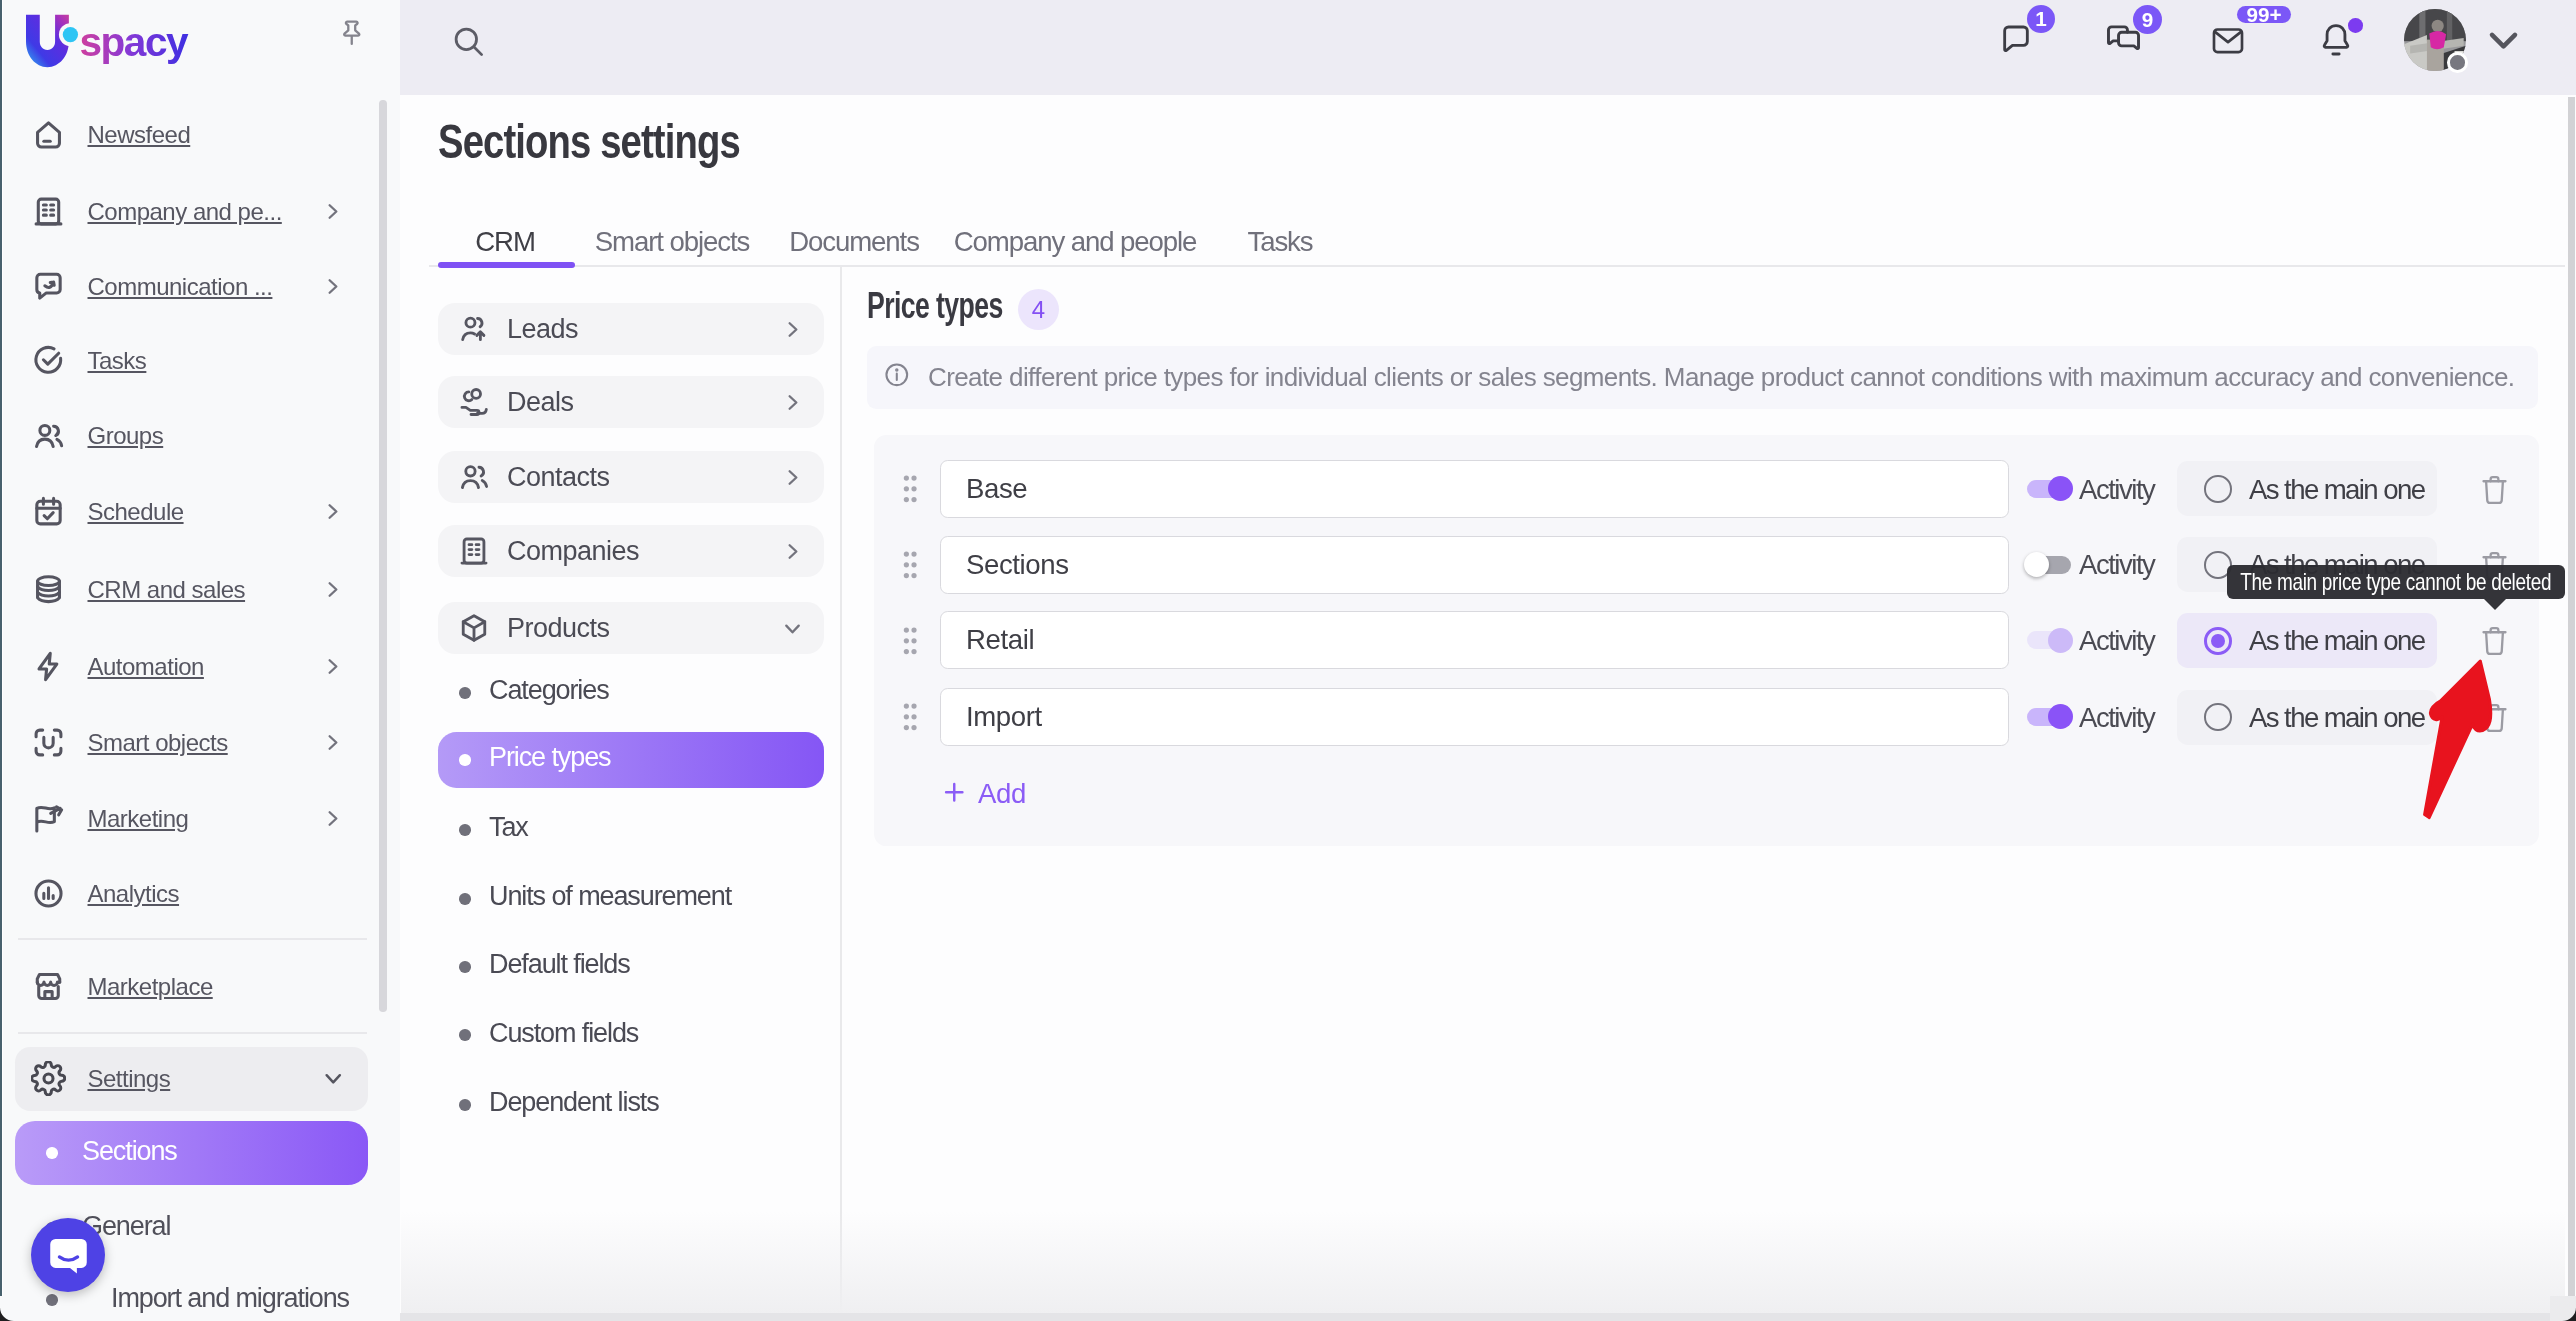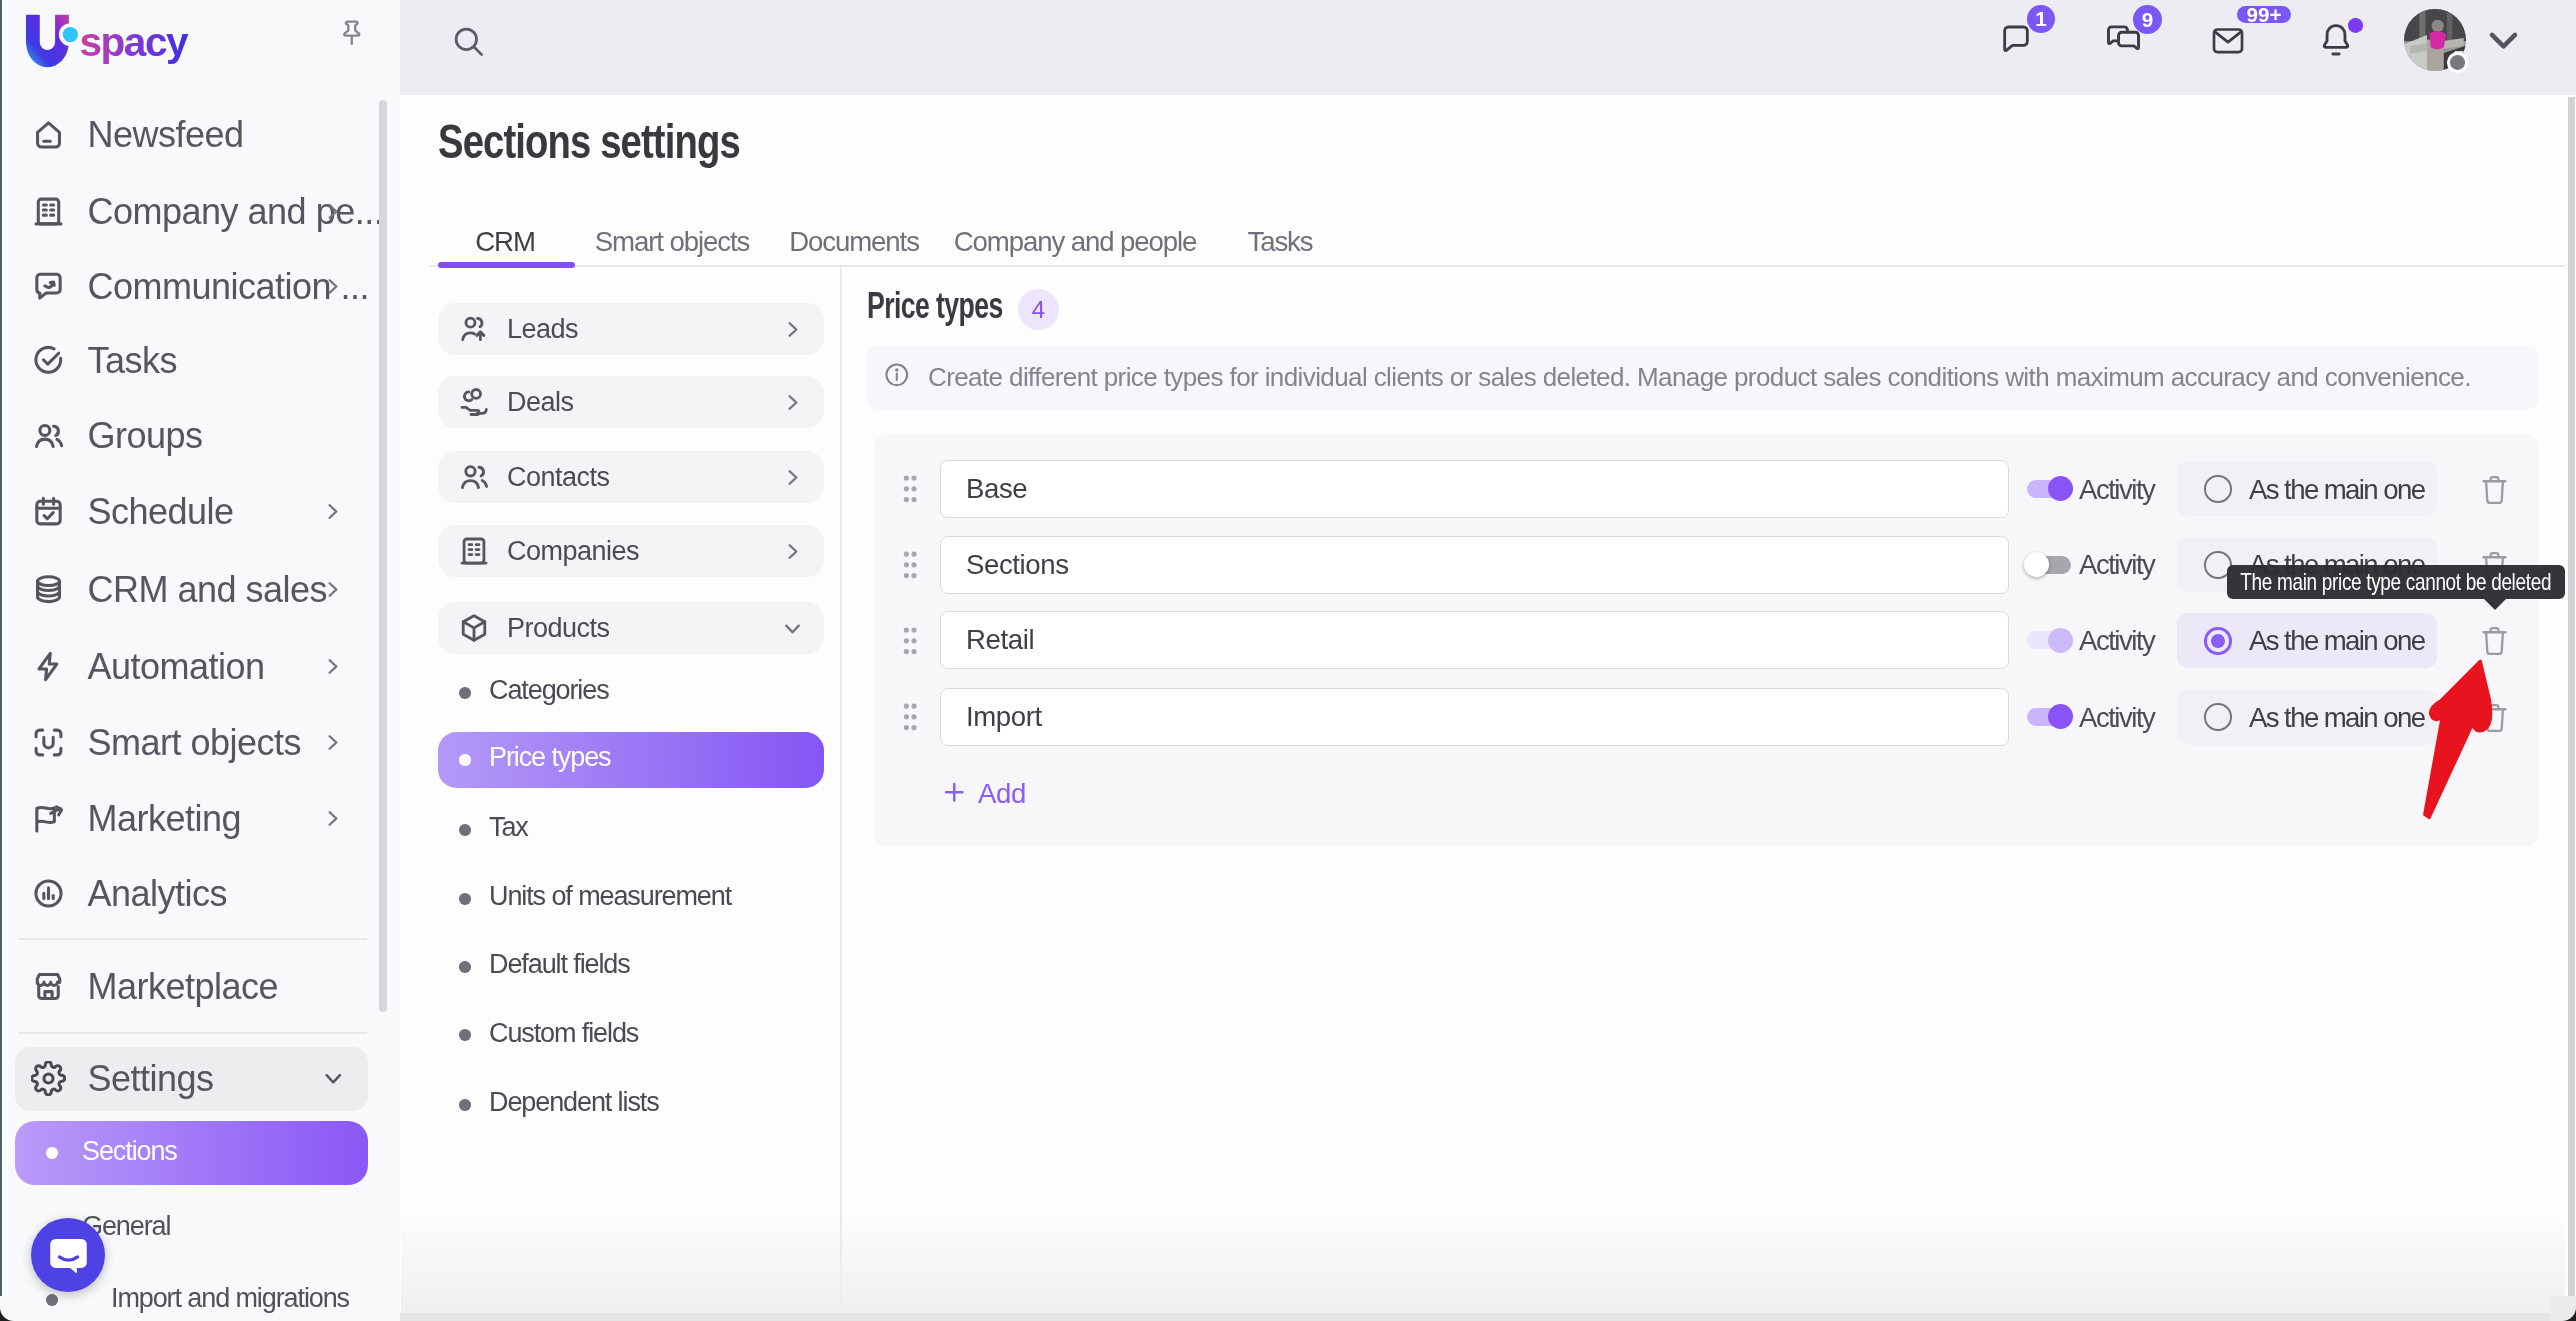--- a/index.html
+++ b/index.html
@@ -8,21 +8,21 @@
 .abs { position:absolute; }
 
 #ledge { position:absolute; left:0; top:0; width:1.5px; height:1313px; background:#48616d; z-index:50;}
 #lgap { position:absolute; left:1.5px; top:0; width:1.5px; height:1322px; background:#ffffff; z-index:50;}
 #sidebar { position:absolute; left:0; top:0; width:400px; height:1322px; background:#f8f9fa; }
 #topbar { position:absolute; left:400px; top:0; width:2176px; height:95px; background:#edecf3; }
 #main { position:absolute; left:400px; top:95px; width:2176px; height:1227px; background:#fdfdfe; }
 
 #sscroll { position:absolute; left:379px; top:100px; width:7.7px; height:912px; background:#d7d7db; border-radius:3.8px; }
 
-.sitem { position:absolute; left:31px; height:55px; display:flex; align-items:center; color:#565661; font-size:36px; letter-spacing:-0.5px; }
+.sitem { position:absolute; left:31px; height:55px; display:flex; align-items:center; color:#565661; font-size:24px; letter-spacing:-0.5px;text-decoration:underline; }
 .sitem svg { margin-right:21.5px; flex:none; }
 .schev { position:absolute; left:290px; }
 .sdiv { position:absolute; left:18.4px; width:349px; height:1.5px; background:#e8e8eb; }
 #settingsbox { position:absolute; left:14.6px; top:1047px; width:353px; height:64px; background:#ededf0; border-radius:15.3px; }
 #sectionspill { position:absolute; left:14.6px; top:1121px; width:353px; height:64px; border-radius:20px;
   background:linear-gradient(90deg,#b99bf8,#8a58f6); }
 .bullet { position:absolute; width:11.5px; height:11.5px; border-radius:50%; background:#70707a; }
 .subtext { position:absolute; font-size:27px; letter-spacing:-1.1px; color:#4a4a54; }
 
 #intercom { position:absolute; left:31px; top:1218px; width:74px; height:74px; border-radius:50%; background:#4e42e5; z-index:60; box-shadow:0 3.1px 10.7px rgba(0,0,0,.25); }
@@ -305,21 +305,21 @@
 <div class="subtext" style="left:489px;top:1087px;">Dependent lists</div>
 
 <div id="ptitle">Price types</div>
 <div id="pbadge">4</div>
 <div id="banner"></div>
 <svg class="abs" style="left:883px;top:361px;" width="27.6" height="27.6" viewBox="0 0 24 24" fill="none" stroke="#84848f" stroke-width="1.8" stroke-linecap="round">
     <circle cx="12" cy="12" r="9"></circle>
     <path d="M12,11 v5.5"></path>
     <circle cx="12" cy="7.8" r="0.6" fill="#84848f"></circle>
   </svg>
-<div id="bannertext">Create different price types for individual clients or sales deleted. Manage product sales conditions with maximum accuracy and convenience.</div>
+<div id="bannertext">Create different price types for individual clients or sales segments. Manage product cannot conditions with maximum accuracy and convenience.</div>
 <div id="card"></div>
 
 <svg class="abs" style="left:901px;top:475px;" width="18.4" height="27.6" viewBox="0 0 24 36" fill="#a6a6af">
     <circle cx="7" cy="4" r="3.4"></circle>
     <circle cx="17" cy="4" r="3.4"></circle>
     <circle cx="7" cy="18" r="3.4"></circle>
     <circle cx="17" cy="18" r="3.4"></circle>
     <circle cx="7" cy="32" r="3.4"></circle>
     <circle cx="17" cy="32" r="3.4"></circle>
   </svg>

